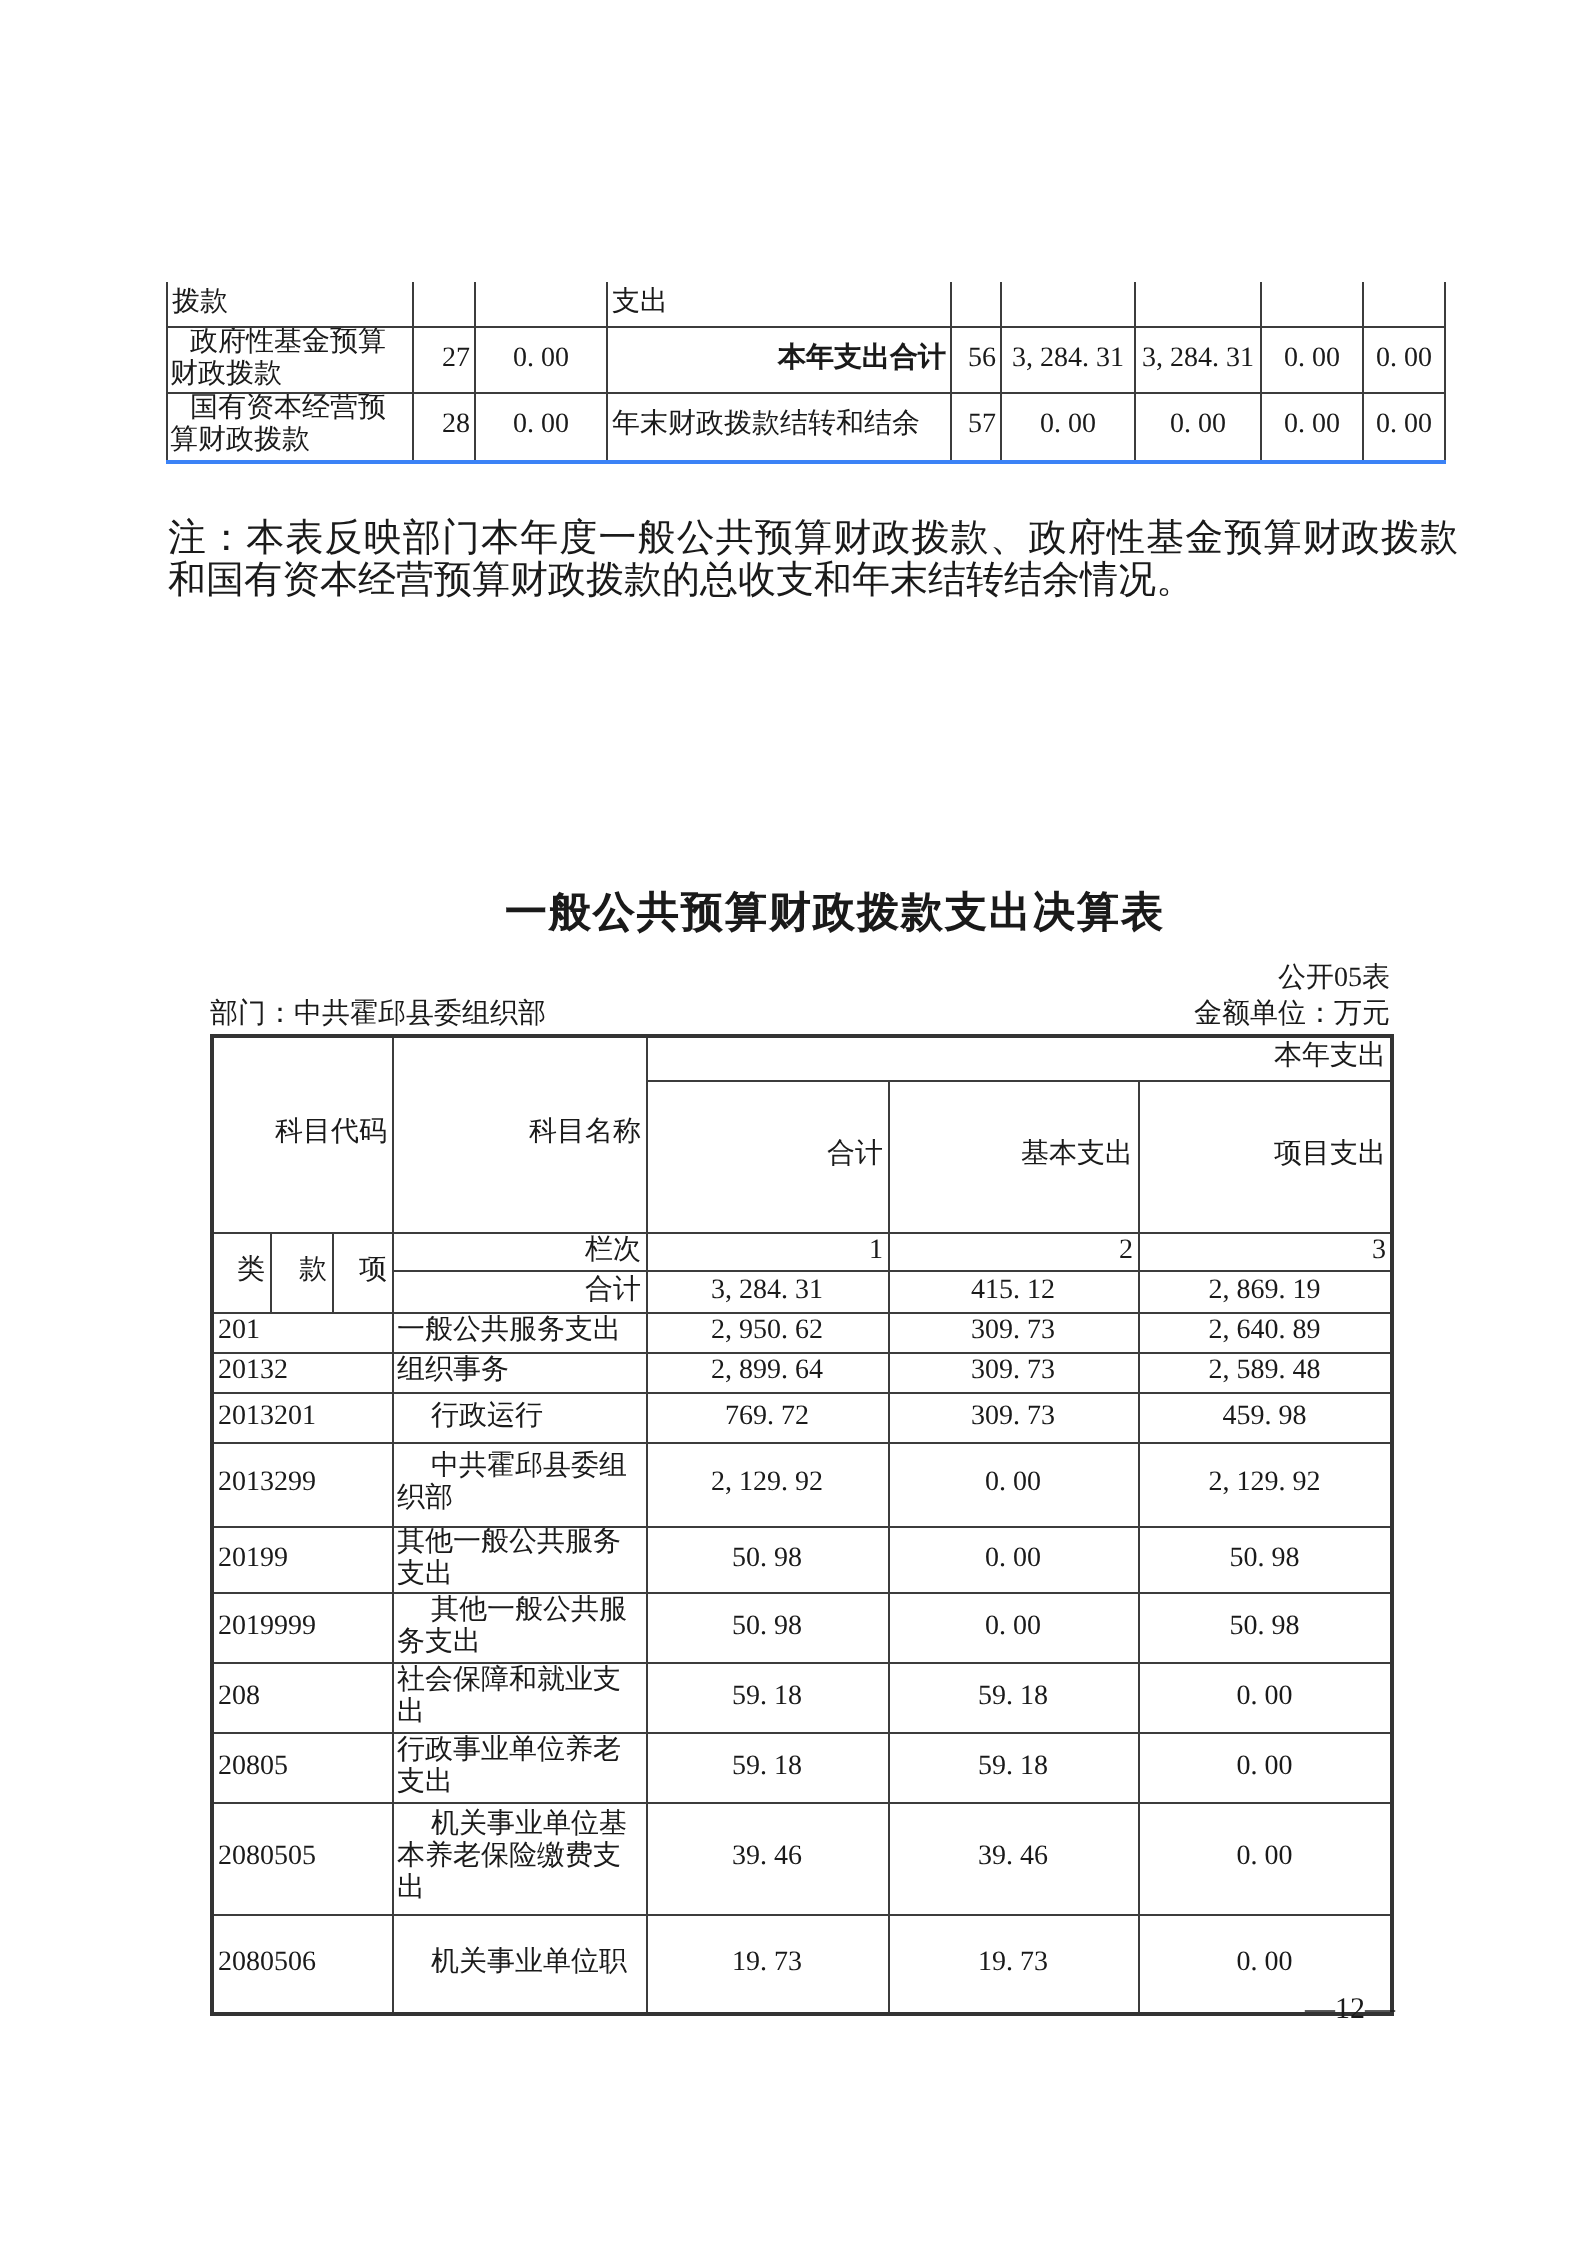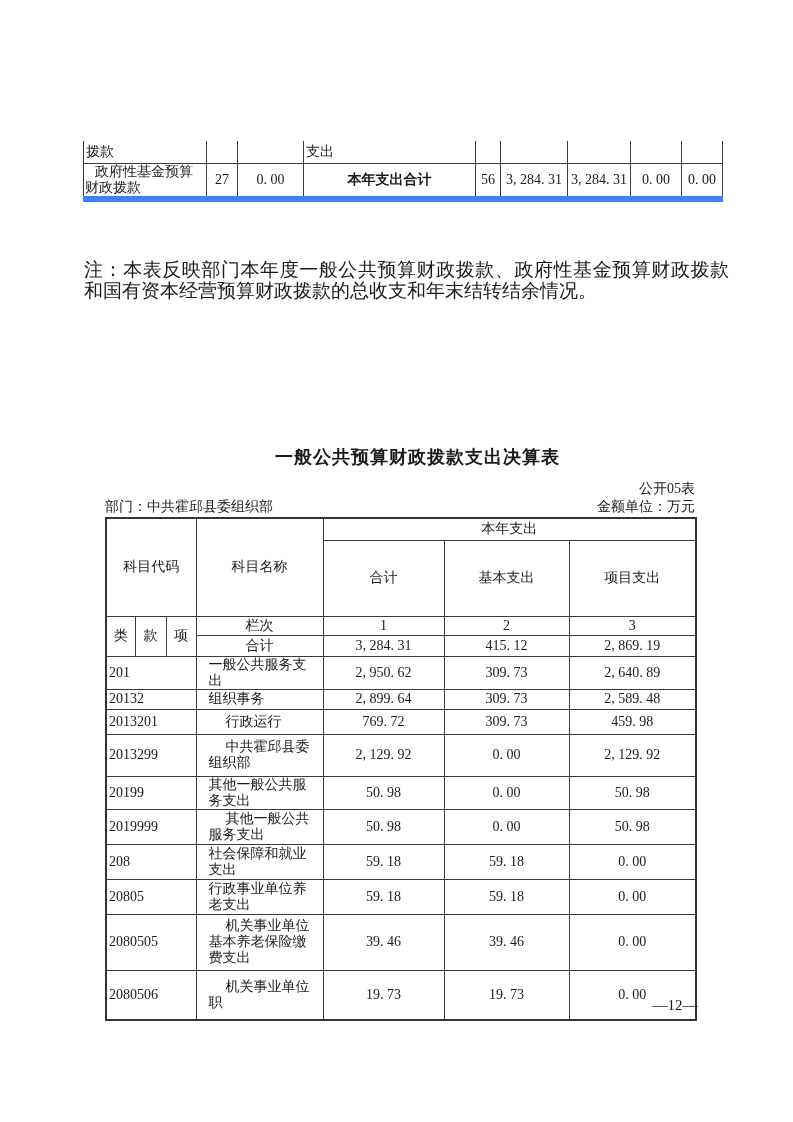--- a/index.html
+++ b/index.html
@@ -9,42 +9,42 @@
     overflow:hidden;
   }
   *{box-sizing:border-box;}
   table{border-collapse:collapse;table-layout:fixed;position:absolute;}
   td{
     border:1px solid #3c3c3c;font-size:14px;line-height:16px;
     padding:0 2px;vertical-align:middle;overflow:hidden;
     word-break:break-all;
   }
   .num{text-align:center;}
-  .c{text-align:center;}
+  .c{text-align:right;}
   .l{text-align:left;}
   .b{font-weight:bold;}
   .ind1{text-indent:10px;padding:0 1px;}
   .ind2{text-indent:17px;padding:0 1px;}
-  .name{padding:0 12px;}
-
-  
-  #t1{left:83px;top:141px;width:639px;border:1px solid #3c3c3c;border-top:none;border-bottom:6px solid #3b82f6;}
+  .name{padding:0 2px;}
+
+  
+  #t1{left:83px;top:141px;width:639px;border:1px solid #3c3c3c;border-top:none;border-bottom:2px solid #3b82f6;}
   #t1 tr.partial td{border-top:none;}
 
   
   #note{
     position:absolute;left:84px;top:259px;width:645px;
     font-size:19px;line-height:21px;text-align:justify;
   }
 
   
   #title{
     position:absolute;left:105px;top:444px;width:625px;text-align:center;
     font-family:"Liberation Sans","DejaVu Sans",sans-serif;
-    font-weight:bold;font-size:18px;line-height:26px;letter-spacing:1px;
+    font-weight:bold;font-size:21px;line-height:26px;letter-spacing:1px;
   }
   #pub{position:absolute;left:105px;top:480px;width:590px;text-align:right;font-size:14px;}
   #metarow{position:absolute;left:105px;top:498px;width:590px;font-size:14px;}
   #metarow .dept{float:left;}
   #metarow .unit{float:right;margin-left:13px;}
 
   
   #t2{left:105px;top:517px;width:590px;border:2px solid #333;}
 
   #pagenum{position:absolute;left:620px;top:997px;width:110px;text-align:center;font-size:15px;}
@@ -80,20 +80,31 @@
     <td class="ind1">政府性基金预算财政拨款</td>
     <td class="c">27</td>
     <td class="num">0. 00</td>
     <td class="c b">本年支出合计</td>
     <td class="c">56</td>
     <td class="num">3, 284. 31</td>
     <td class="num">3, 284. 31</td>
     <td class="num">0. 00</td>
     <td class="num">0. 00</td>
   </tr>
+  <tr style="height:35px">
+    <td class="ind1">国有资本经营预算财政拨款</td>
+    <td class="c">28</td>
+    <td class="num">0. 00</td>
+    <td class="l">年末财政拨款结转和结余</td>
+    <td class="c">57</td>
+    <td class="num">0. 00</td>
+    <td class="num">0. 00</td>
+    <td class="num">0. 00</td>
+    <td class="num">0. 00</td>
+  </tr>
 </tbody>
   </table>
 
 <div id="note">注：本表反映部门本年度一般公共预算财政拨款、政府性基金预算财政拨款和国有资本经营预算财政拨款的总收支和年末结转结余情况。</div>
 
 <div id="title">一般公共预算财政拨款支出决算表</div>
 <div id="pub">公开05表</div>
 <div id="metarow">
   <span class="dept">部门：中共霍邱县委组织部</span>
   <span class="unit">金额单位：万元</span>

